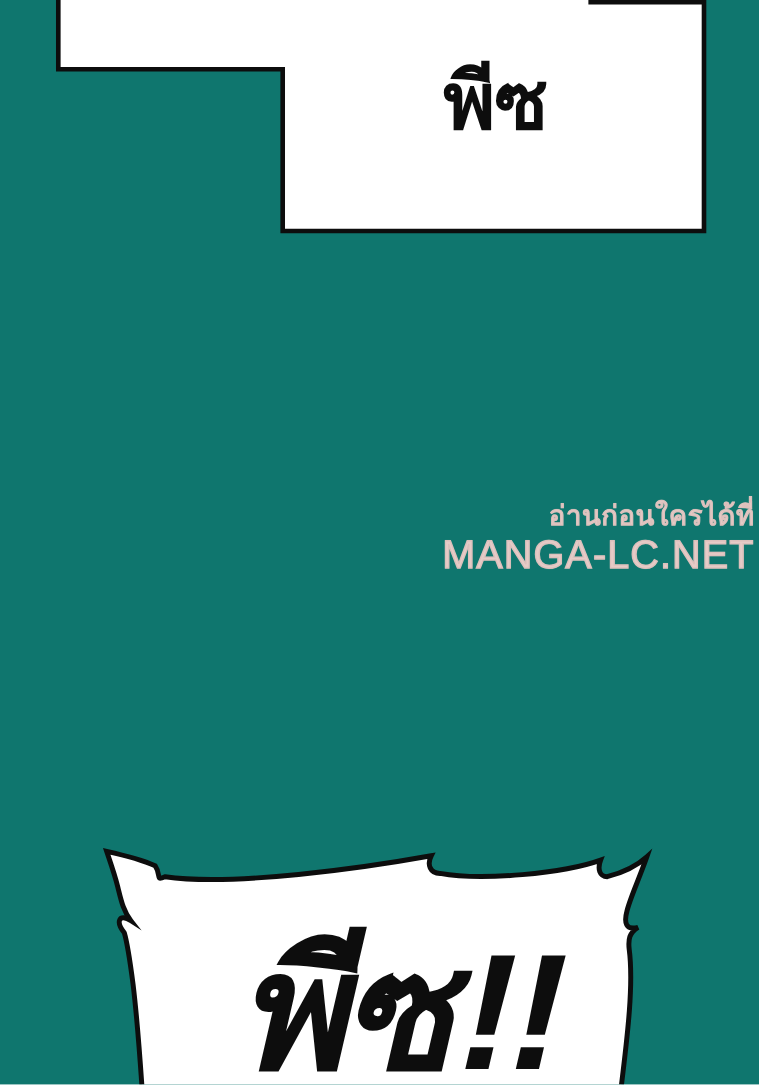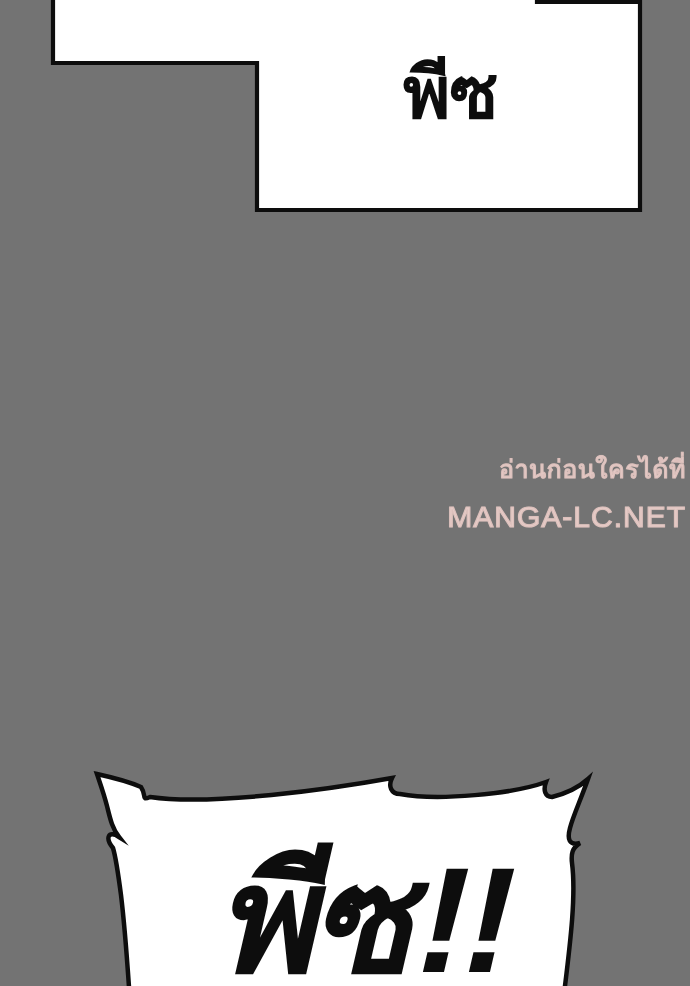--- a/index.html
+++ b/index.html
@@ -4,21 +4,21 @@
 <style>
   html, body {
     margin: 0;
     padding: 0;
     background: #ffffff;
   }
   #page {
     position: relative;
     width: 690px;
     height: 986px;
-    background: #737373;
+    background: #0f766e;
     overflow: hidden;
     font-family: "Liberation Sans", "DejaVu Sans", sans-serif;
   }
   #bubble-svg {
     position: absolute;
     left: 0;
     top: 0;
     width: 690px;
     height: 986px;
     z-index: 1;
@@ -60,23 +60,23 @@
     -webkit-text-stroke: 1.2px #dcc0bc;
     text-shadow: 0 0 1px #e9d3d0;
     line-height: 1.0;
     white-space: nowrap;
   }
   #watermark .wm-line1 {
     font-size: 25px;
     letter-spacing: 0.5px;
   }
   #watermark .wm-line2 {
-    font-size: 30px;
+    font-size: 36px;
     letter-spacing: 1px;
-    margin-top: 20px;
+    margin-top: 4px;
   }
 </style>
 </head>
 <body>
 
 <div id="page">
 
   <svg id="bubble-svg" viewBox="0 0 690 986" xmlns="http://www.w3.org/2000/svg">
 
     <path d="M 53 -8

